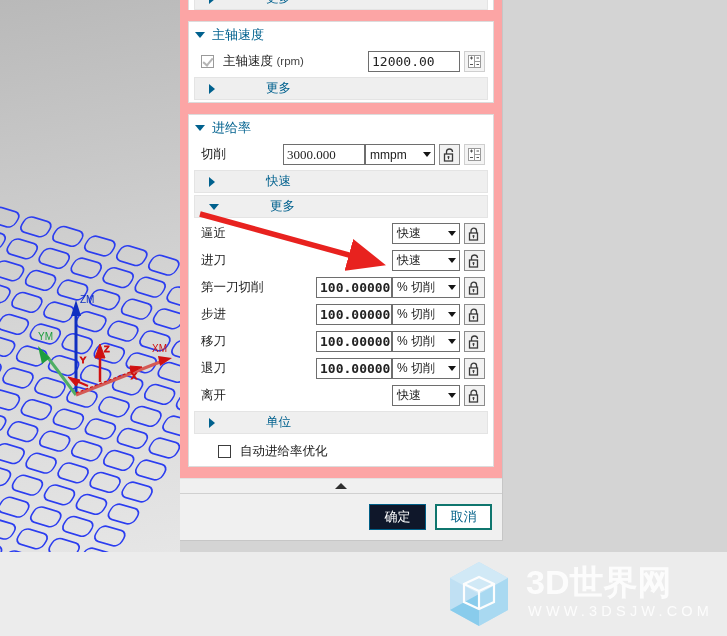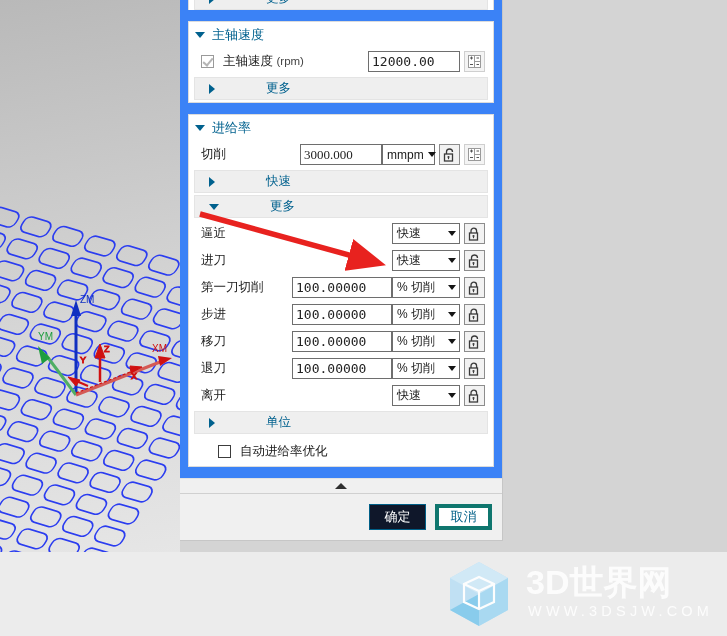--- a/index.html
+++ b/index.html
@@ -34,21 +34,21 @@
     position: absolute; left: 180px; top: 0; width: 323px; height: 541px;
     background: #f0f0f0;
     border-right: 1px solid #c6c6c6;
     border-bottom: 1px solid #c6c6c6;
     display: flex; flex-direction: column;
   }
   #dialog-scroll {
     position: relative;
     flex: 1 1 auto;
     overflow: hidden;
-    background: #3b82f6;
+    background: #fca5a5;
     padding: 0 8px;
   }
 
   
   .group {
     background: #ffffff;
     border: 1px solid #dcdcdc;
     margin-bottom: 5px;
   }
   .group-sep { height: 6px; }
@@ -120,39 +120,39 @@
     height: 21px; flex: none;
     border: 1px solid #6e6e6e; background: #fff;
     font-family: "DejaVu Sans Mono", "Liberation Mono", monospace;
     font-size: 13px; color: #222;
     display: flex; align-items: center;
     padding: 0 2px 0 3px;
     overflow: hidden; white-space: nowrap;
   }
   .numfield.w-sp  { width: 92px; }
   .numfield.w-cut { width: 82px; font-family: Liberation Serif, serif; }
-  .numfield.w-pct { width: 100px; }
+  .numfield.w-pct { width: 76px; font-weight: bold; }
 
   
   .combo {
     height: 21px; flex: none;
     border: 1px solid #6e6e6e; background: #fff;
     display: flex; align-items: center;
     padding-left: 4px; padding-right: 3px;
     font-size: 12px; color: #1a1a1a;
     position: relative;
   }
   .combo .ctext { flex: 1 1 auto; white-space: nowrap; }
   .combo .carrow {
     width: 0; height: 0; margin-left: 4px; flex: none;
     border-left: 4.5px solid transparent;
     border-right: 4.5px solid transparent;
     border-top: 5px solid #151515;
   }
-  .combo.w-unit { width: 53px; }
+  .combo.w-unit { width: 70px; }
   .combo.w-more { width: 68px; }
 
   
   .iconbtn {
     width: 21px; height: 21px; flex: none;
     border: 1px solid #8c8c8c; background: #f2f2f2;
     margin-left: 4px;
     display: flex; align-items: center; justify-content: center;
   }
   .iconbtn.flat { border-color: #cfcfcf; background: #f4f4f4; }
@@ -177,21 +177,21 @@
     display: flex; align-items: center; justify-content: flex-end;
     padding-right: 10px; gap: 9px;
   }
   .btn {
     height: 26px; min-width: 57px;
     font-size: 13px;
     display: flex; align-items: center; justify-content: center;
     cursor: default;
   }
   .btn-primary { background: #0f172a; color: #fff; border: 1px solid #005f87; }
-  .btn-secondary { background: #fff; color: #005f87; border: 4px solid #0f766e; }
+  .btn-secondary { background: #fff; color: #005f87; border: 2px solid #0f766e; }
 
   
   #annotation-arrow {
     position: absolute; left: 0; top: 0;
     width: 727px; height: 636px;
     pointer-events: none;
   }
 
   
   #watermark {

